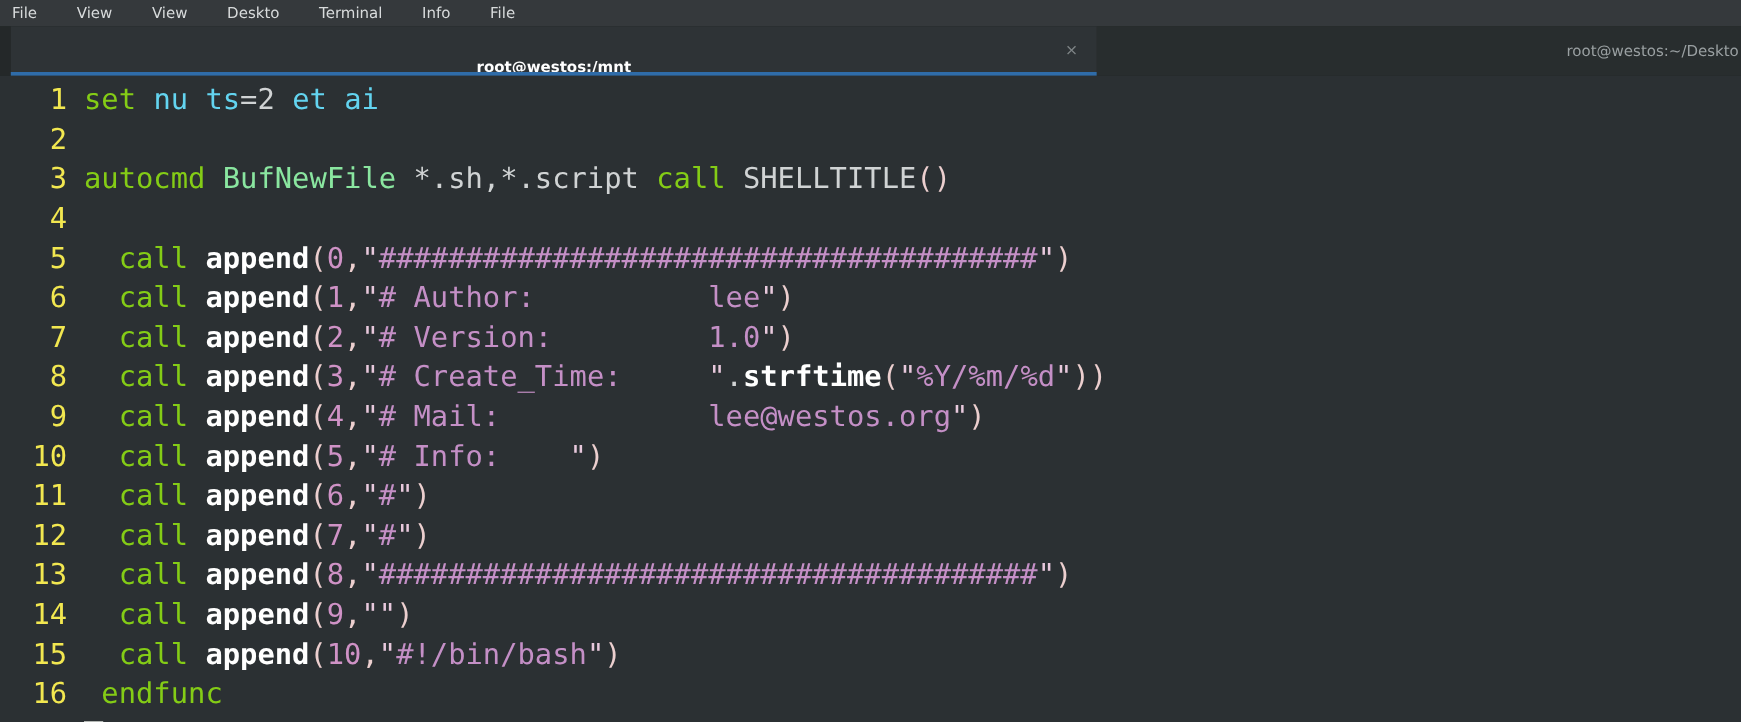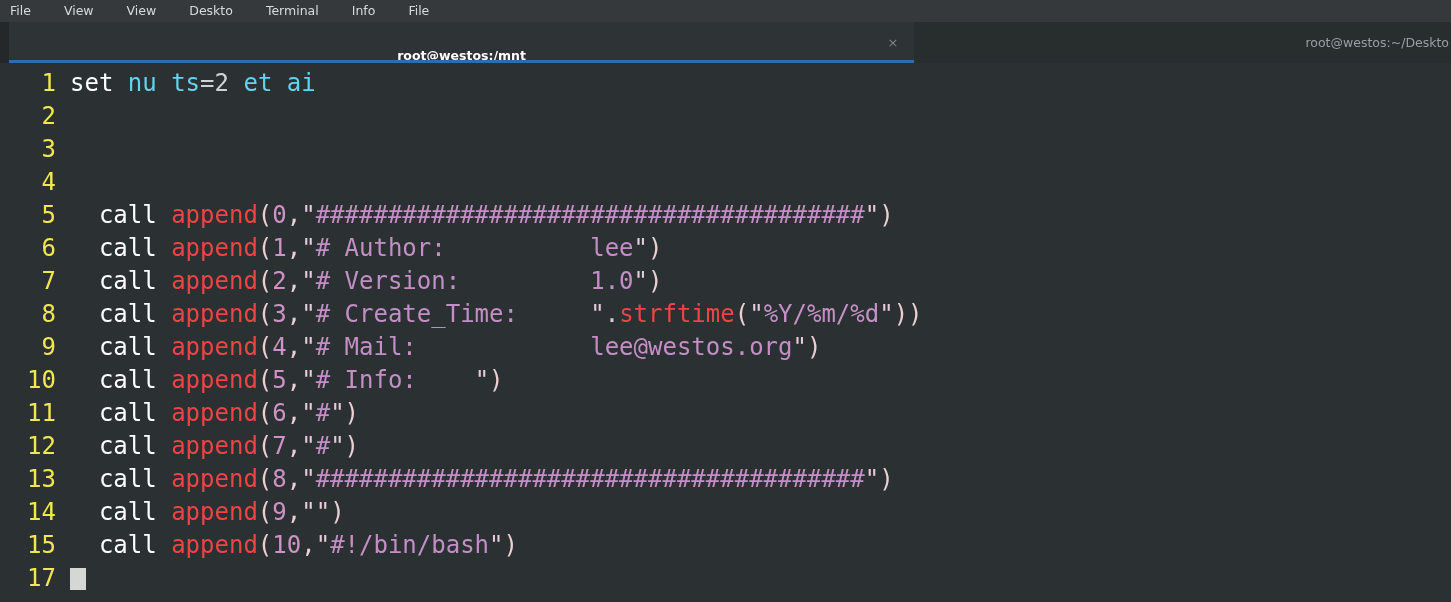--- a/index.html
+++ b/index.html
@@ -125,25 +125,25 @@
     text-align: right;
     color: #f2e750;
     padding-right: 0px;
   }
   .ltext {
     padding-left: 14px;
     white-space: pre;
   }
 
   
-  .t-kw      { color: #ffffff; }                 
+  .t-kw      { color: #84cc16; }                 
   .t-opt     { color: #63d4f0; margin-top: 22px; }                 
   .t-plain   { color: #d0d3d4; }                 
   .t-ident   { color: #8ae6a0; }                 
-  .t-func    { color: #ef4444; font-weight: normal;} 
+  .t-func    { color: #ffffff; font-weight: bold;} 
   .t-paren   { color: #eccfcf; }                 
   .t-num     { color: #cf92c6; }                 
   .t-str     { color: #c48fc6; }                 
   .t-quote   { color: #e8c9dd; }                 
 
   .cursor-block {
     display: inline-block;
     width: 16px;
     height: 22px;
     background: #d4d7d3;
@@ -174,28 +174,29 @@
 
   <div class="tab inactive">
     <span class="tab-title">root@westos:~/Deskto</span>
   </div>
 </div>
 
 <div class="terminal">
   <div id="code-body">
       <div class="code-line"><span class="lnum">1</span><span class="ltext"><span class="t-kw">set</span><span class="t-plain"> </span><span class="t-opt">nu</span><span class="t-plain"> </span><span class="t-opt">ts</span><span class="t-plain">=2</span><span class="t-plain"> </span><span class="t-opt">et</span><span class="t-plain"> </span><span class="t-opt">ai</span></span></div>
       <div class="code-line"><span class="lnum">2</span><span class="ltext"></span></div>
-      <div class="code-line"><span class="lnum">3</span></div>
+      <div class="code-line"><span class="lnum">3</span><span class="ltext"><span class="t-kw">autocmd</span><span class="t-plain"> </span><span class="t-ident">BufNewFile</span><span class="t-plain"> *.sh,*.script </span><span class="t-kw">call</span><span class="t-plain"> SHELLTITLE</span><span class="t-paren">()</span></span></div>
       <div class="code-line"><span class="lnum">4</span></div>
       <div class="code-line"><span class="lnum">5</span><span class="ltext"><span class="t-plain">  </span><span class="t-kw">call</span><span class="t-plain"> </span><span class="t-func">append</span><span class="t-paren">(</span><span class="t-num">0</span><span class="t-paren">,</span><span class="t-quote">"</span><span class="t-str">######################################</span><span class="t-quote">"</span><span class="t-paren">)</span></span></div>
       <div class="code-line"><span class="lnum">6</span><span class="ltext"><span class="t-plain">  </span><span class="t-kw">call</span><span class="t-plain"> </span><span class="t-func">append</span><span class="t-paren">(</span><span class="t-num">1</span><span class="t-paren">,</span><span class="t-quote">"</span><span class="t-str"># Author:          lee</span><span class="t-quote">"</span><span class="t-paren">)</span></span></div>
       <div class="code-line"><span class="lnum">7</span><span class="ltext"><span class="t-plain">  </span><span class="t-kw">call</span><span class="t-plain"> </span><span class="t-func">append</span><span class="t-paren">(</span><span class="t-num">2</span><span class="t-paren">,</span><span class="t-quote">"</span><span class="t-str"># Version:         1.0</span><span class="t-quote">"</span><span class="t-paren">)</span></span></div>
       <div class="code-line"><span class="lnum">8</span><span class="ltext"><span class="t-plain">  </span><span class="t-kw">call</span><span class="t-plain"> </span><span class="t-func">append</span><span class="t-paren">(</span><span class="t-num">3</span><span class="t-paren">,</span><span class="t-quote">"</span><span class="t-str"># Create_Time:     </span><span class="t-quote">"</span><span class="t-plain">.</span><span class="t-func">strftime</span><span class="t-paren">(</span><span class="t-quote">"</span><span class="t-str">%Y/%m/%d</span><span class="t-quote">"</span><span class="t-paren">))</span></span></div>
       <div class="code-line"><span class="lnum">9</span><span class="ltext"><span class="t-plain">  </span><span class="t-kw">call</span><span class="t-plain"> </span><span class="t-func">append</span><span class="t-paren">(</span><span class="t-num">4</span><span class="t-paren">,</span><span class="t-quote">"</span><span class="t-str"># Mail:            lee@westos.org</span><span class="t-quote">"</span><span class="t-paren">)</span></span></div>
       <div class="code-line"><span class="lnum">10</span><span class="ltext"><span class="t-plain">  </span><span class="t-kw">call</span><span class="t-plain"> </span><span class="t-func">append</span><span class="t-paren">(</span><span class="t-num">5</span><span class="t-paren">,</span><span class="t-quote">"</span><span class="t-str"># Info:    </span><span class="t-quote">"</span><span class="t-paren">)</span></span></div>
       <div class="code-line"><span class="lnum">11</span><span class="ltext"><span class="t-plain">  </span><span class="t-kw">call</span><span class="t-plain"> </span><span class="t-func">append</span><span class="t-paren">(</span><span class="t-num">6</span><span class="t-paren">,</span><span class="t-quote">"</span><span class="t-str">#</span><span class="t-quote">"</span><span class="t-paren">)</span></span></div>
       <div class="code-line"><span class="lnum">12</span><span class="ltext"><span class="t-plain">  </span><span class="t-kw">call</span><span class="t-plain"> </span><span class="t-func">append</span><span class="t-paren">(</span><span class="t-num">7</span><span class="t-paren">,</span><span class="t-quote">"</span><span class="t-str">#</span><span class="t-quote">"</span><span class="t-paren">)</span></span></div>
       <div class="code-line"><span class="lnum">13</span><span class="ltext"><span class="t-plain">  </span><span class="t-kw">call</span><span class="t-plain"> </span><span class="t-func">append</span><span class="t-paren">(</span><span class="t-num">8</span><span class="t-paren">,</span><span class="t-quote">"</span><span class="t-str">######################################</span><span class="t-quote">"</span><span class="t-paren">)</span></span></div>
       <div class="code-line"><span class="lnum">14</span><span class="ltext"><span class="t-plain">  </span><span class="t-kw">call</span><span class="t-plain"> </span><span class="t-func">append</span><span class="t-paren">(</span><span class="t-num">9</span><span class="t-paren">,</span><span class="t-quote">""</span><span class="t-paren">)</span></span></div>
       <div class="code-line"><span class="lnum">15</span><span class="ltext"><span class="t-plain">  </span><span class="t-kw">call</span><span class="t-plain"> </span><span class="t-func">append</span><span class="t-paren">(</span><span class="t-num">10</span><span class="t-paren">,</span><span class="t-quote">"</span><span class="t-str">#!/bin/bash</span><span class="t-quote">"</span><span class="t-paren">)</span></span></div>
+      <div class="code-line"><span class="lnum">16</span><span class="ltext"><span class="t-plain"> </span><span class="t-kw">endfunc</span></span></div>
       <div class="code-line"><span class="lnum">17</span><span class="ltext"><span class="cursor-block"></span></span></div>
     </div>
 </div>
 
 </body></html>

